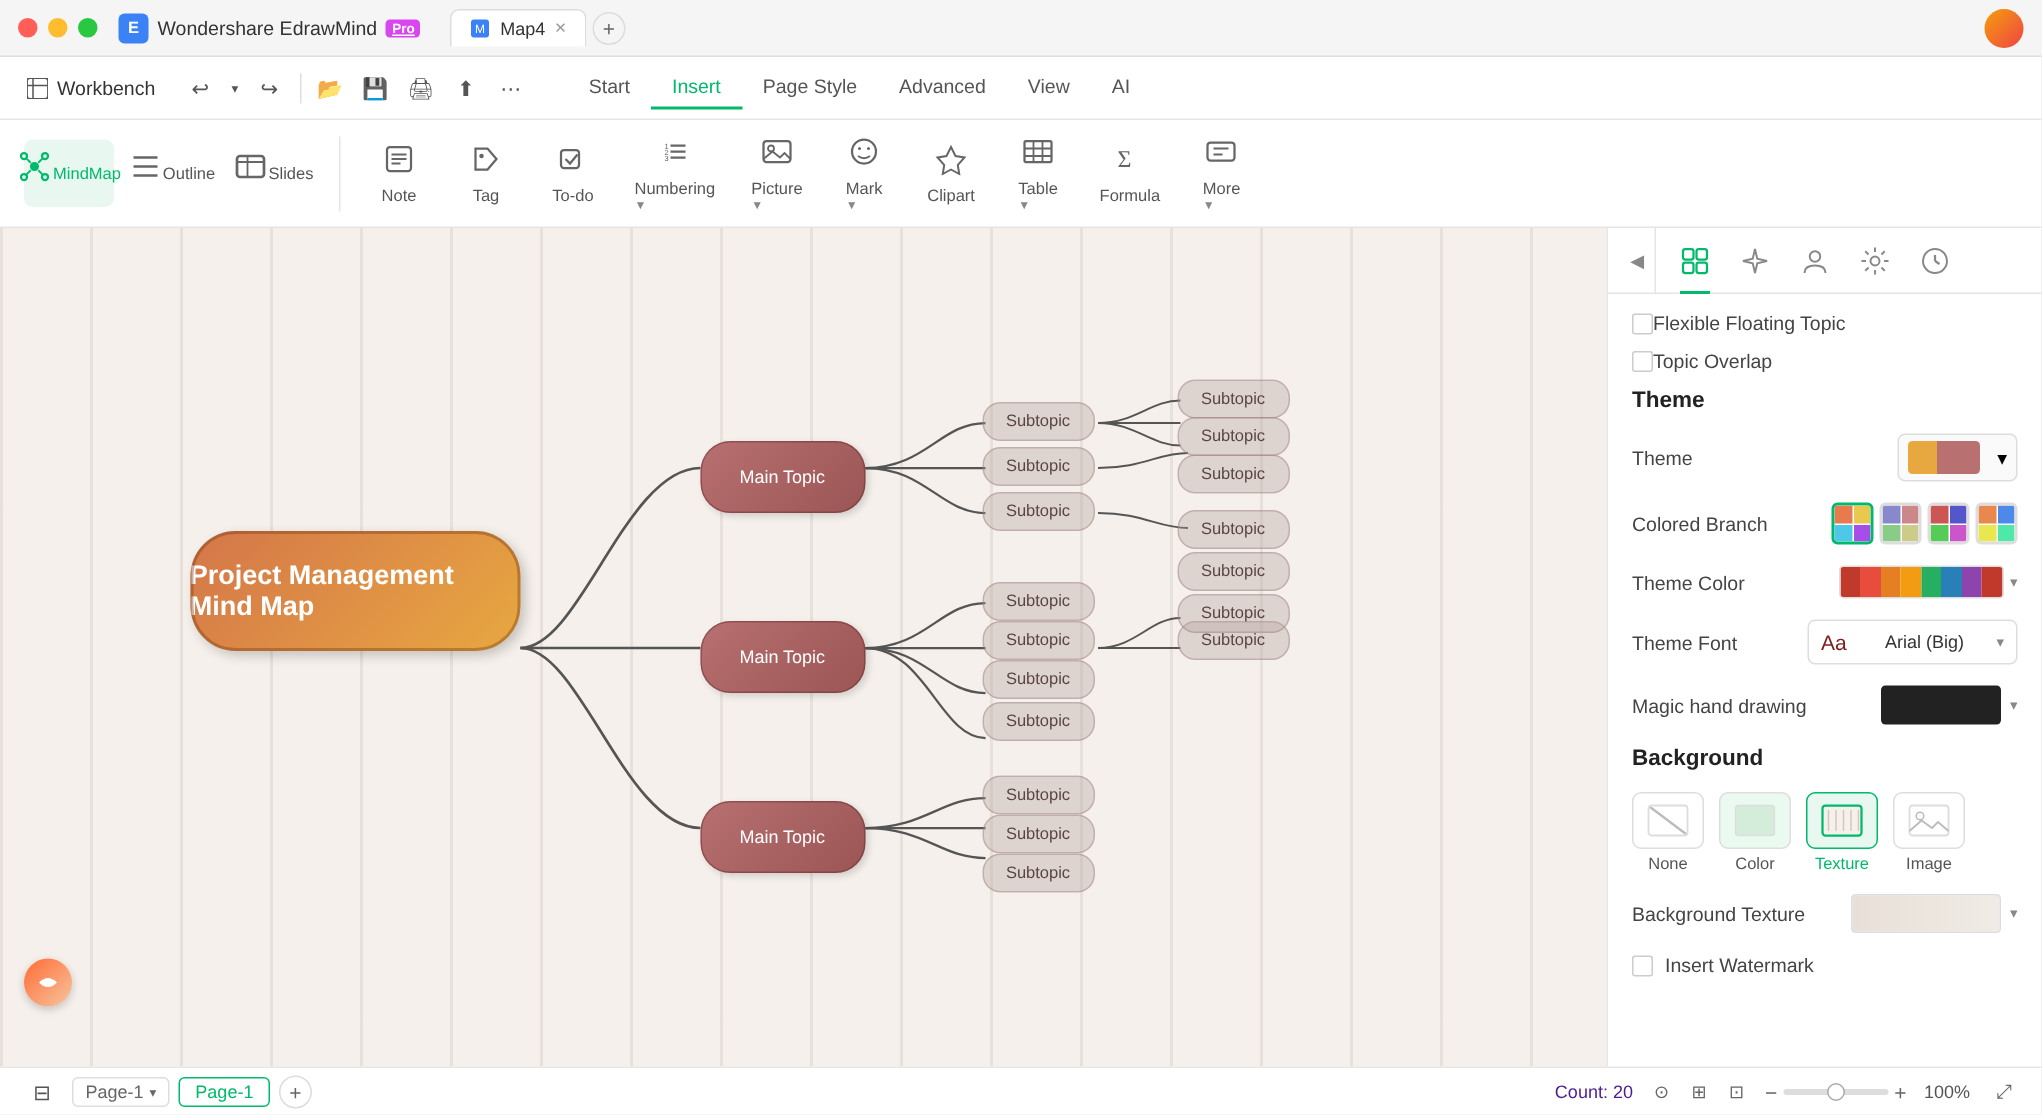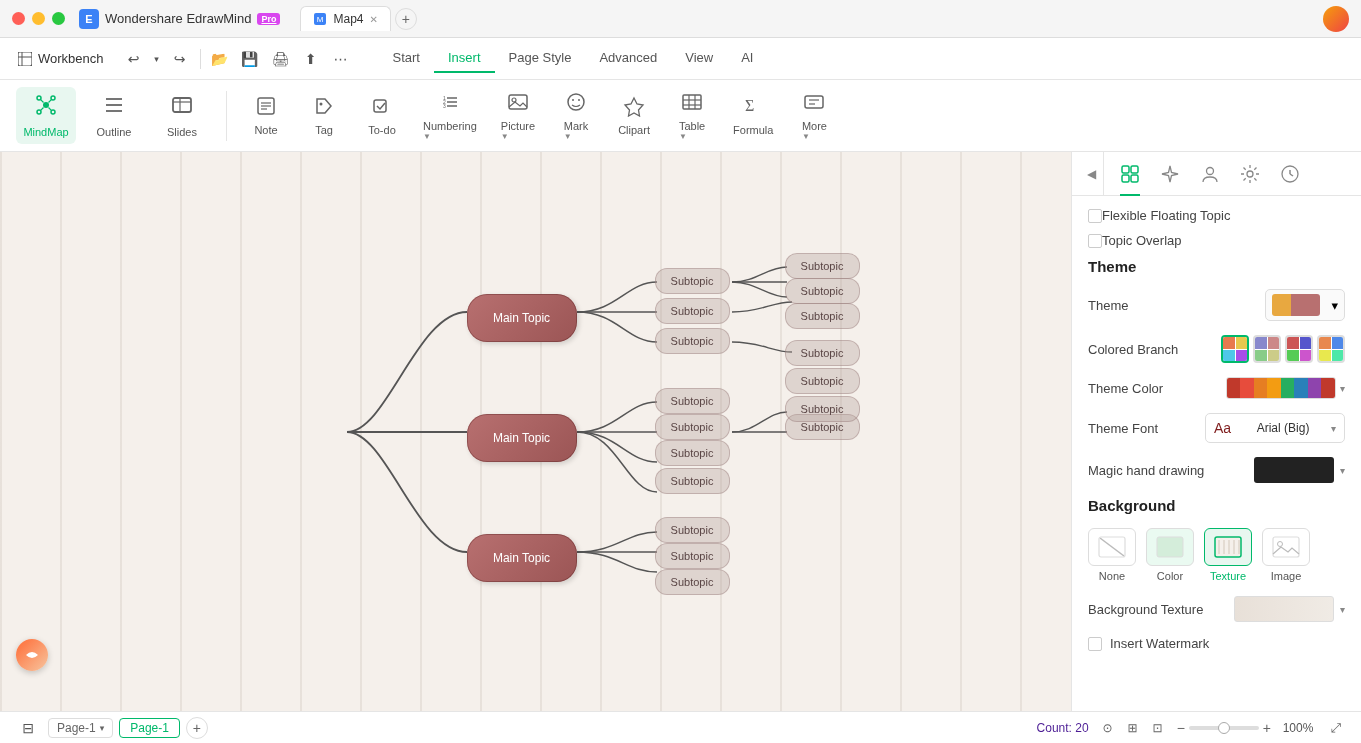--- a/index.html
+++ b/index.html
@@ -56,21 +56,21 @@
     
     .toolbar {
       height: 72px;
       background: white;
       display: flex;
       align-items: center;
       padding: 0 16px;
       border-bottom: 1px solid #e5e5e5;
       gap: 8px;
     }
-    .toolbar-group { display: flex; flex-direction: column; align-items: center; justify-content: center; width: 60px; cursor: pointer; border-radius: 6px; padding: 6px 4px; }
+    .toolbar-group { display: flex; flex-direction: row; align-items: center; justify-content: center; width: 60px; cursor: pointer; border-radius: 6px; padding: 6px 4px; }
     .toolbar-group.active { background: #e8f7f0; }
     .toolbar-group-icon { font-size: 22px; color: #555; margin-bottom: 3px; }
     .toolbar-group-icon.active-icon { color: #00b96b; }
     .toolbar-group-label { font-size: 11px; color: #555; }
     .toolbar-group-label.active-label { color: #00b96b; }
     .toolbar-sep { width: 1px; height: 50px; background: #e5e5e5; margin: 0 6px; }
     .toolbar-item { display: flex; flex-direction: column; align-items: center; justify-content: center; min-width: 50px; cursor: pointer; padding: 6px 8px; border-radius: 6px; gap: 2px; }
     .toolbar-item-icon { font-size: 20px; color: #666; }
     .toolbar-item-label { font-size: 11px; color: #555; }
     .toolbar-item-with-arrow { display: flex; flex-direction: column; align-items: flex-start; }
@@ -709,20 +709,23 @@
         <path d="M 470 240 C 510 240 520 300 550 300" stroke="#555" stroke-width="1.5" fill="none"></path>
 
         <path d="M 625 240 C 650 240 660 240 680 240" stroke="#555" stroke-width="1.3" fill="none"></path>
         <path d="M 625 240 C 650 240 660 220 680 220" stroke="#555" stroke-width="1.3" fill="none"></path>
 
         <path d="M 470 360 C 510 360 520 340 550 340" stroke="#555" stroke-width="1.5" fill="none"></path>
         <path d="M 470 360 C 510 360 520 360 550 360" stroke="#555" stroke-width="1.5" fill="none"></path>
         <path d="M 470 360 C 510 360 520 380 550 380" stroke="#555" stroke-width="1.5" fill="none"></path>
       </svg>
 
+      <div class="central-node" style="left:20px; top:202px;">
+        <span>Project Management Mind Map</span>
+      </div>
 
       <div class="main-topic" style="left:360px; top:102px;">
         <span>Main Topic</span>
       </div>
       <div class="main-topic" style="left:360px; top:222px;">
         <span>Main Topic</span>
       </div>
       <div class="main-topic" style="left:360px; top:342px;">
         <span>Main Topic</span>
       </div>

